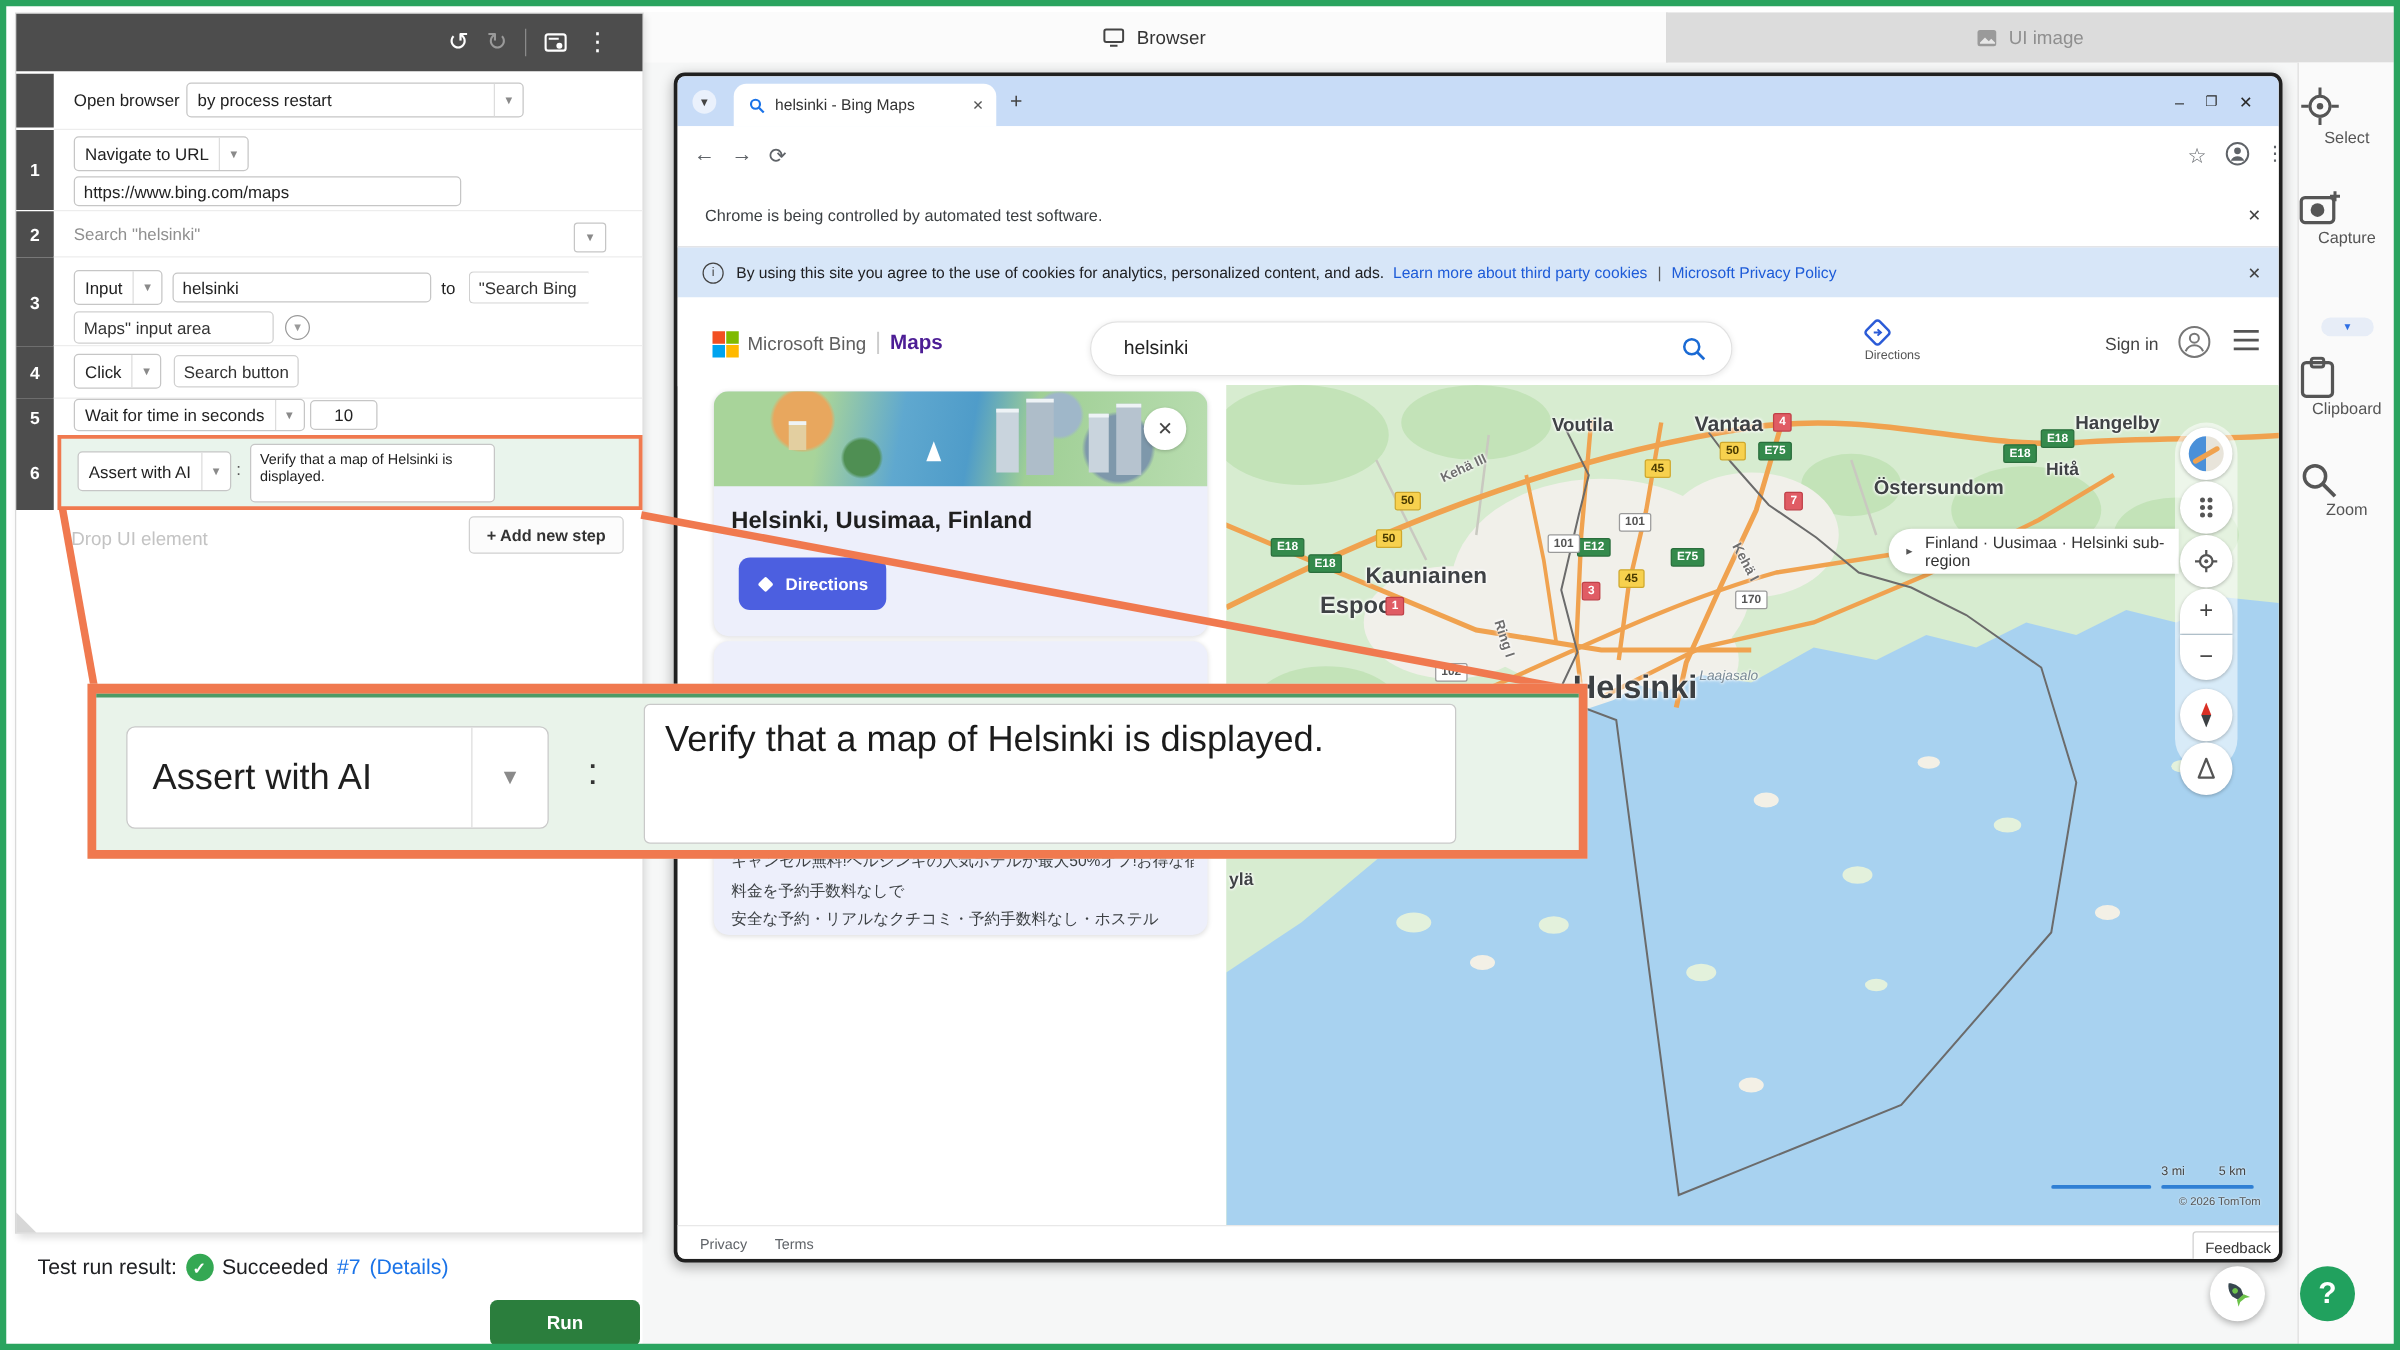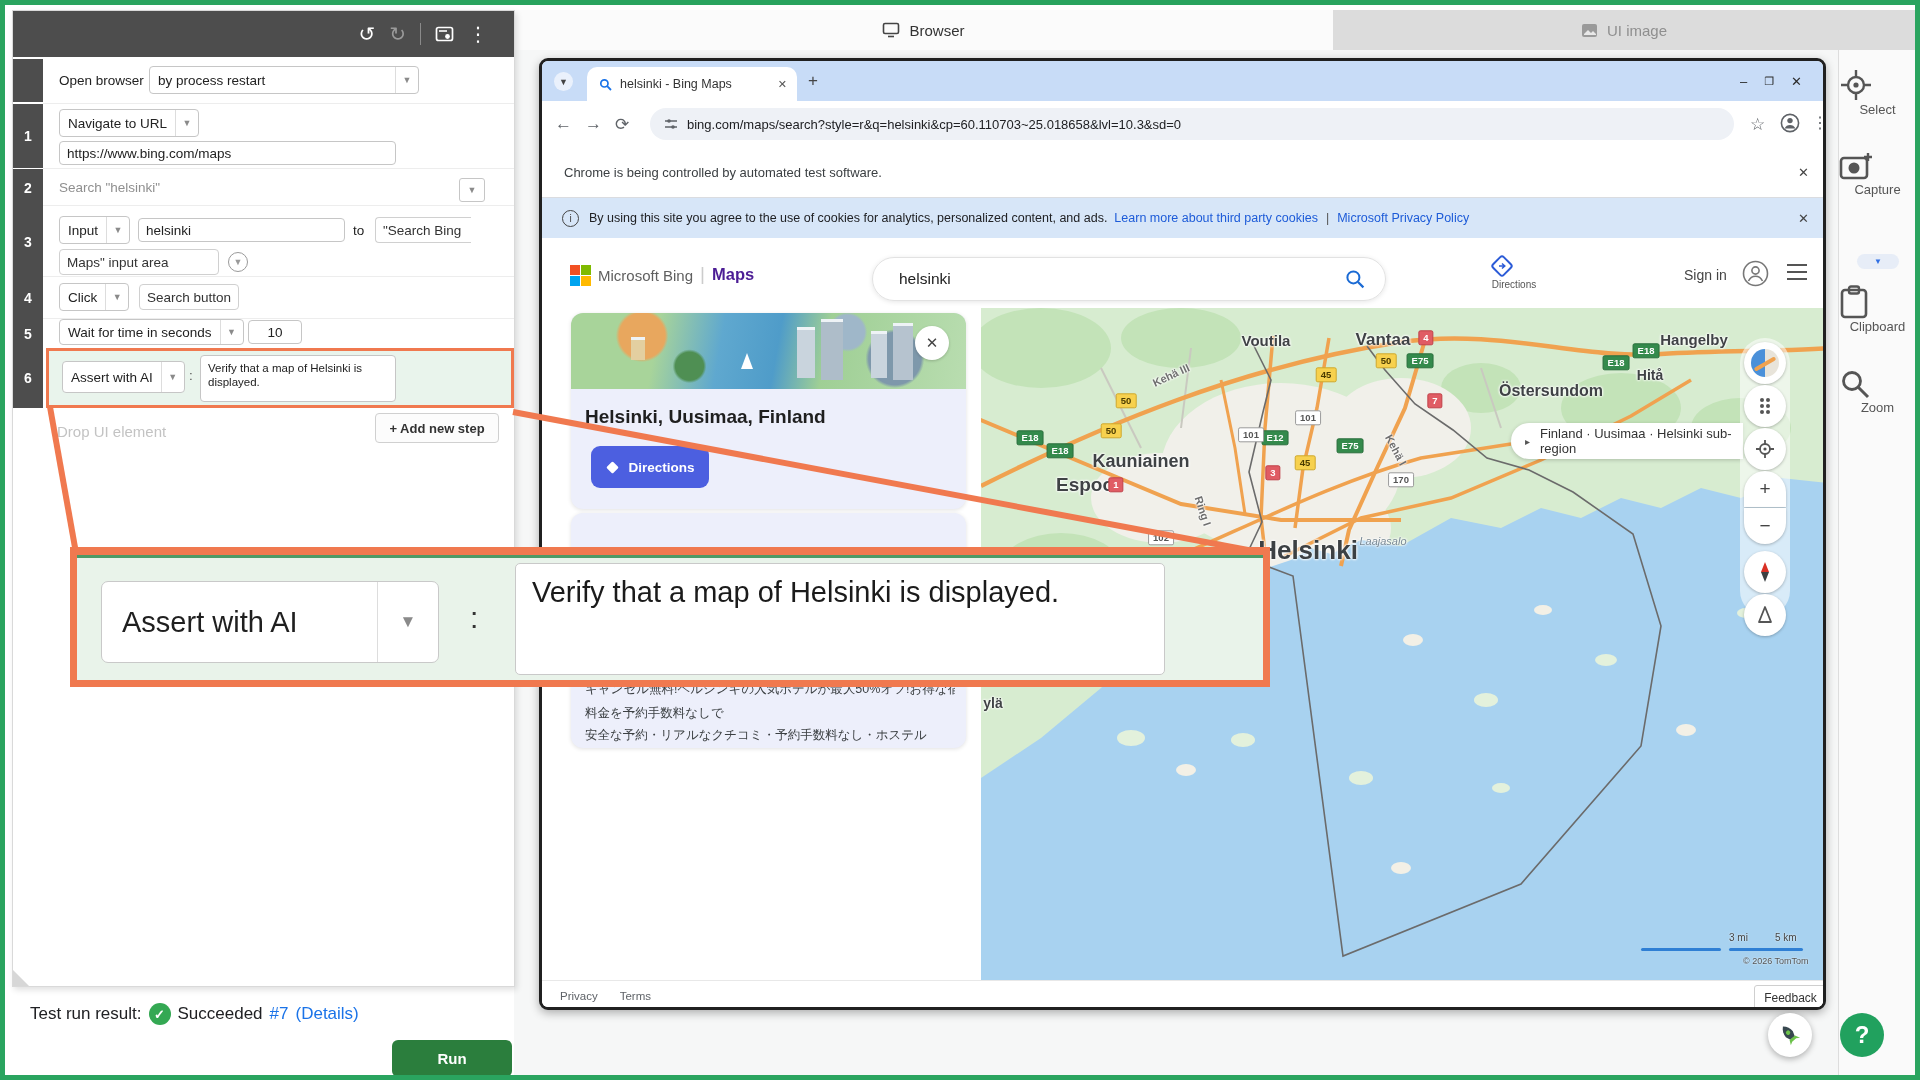--- a/index.html
+++ b/index.html
@@ -170,21 +170,21 @@
     <span class="lbl">by process restart</span>
     <span class="arr" style="margin-left:auto;">▼</span>
   </div>
   <div class="rowline" style="top:92px;"></div>
 
   <div class="numcell" style="top:93px;height:64px;">1</div>
   <div class="sel" style="left:46px;top:98px;">
     <span class="lbl">Navigate to URL</span>
     <span class="arr">▼</span>
   </div>
-  <div class="tin" style="left:46px;top:130px;width:337px;">https://www.bing.com/maps</div>
+  <div class="tin" style="left:46px;top:130px;width:310px;">https://www.bing.com/maps</div>
   <div class="rowline" style="top:157px;"></div>
 
   <div class="numcell" style="top:158px;height:37px;">2</div>
   <div class="graytext" style="left:46px;top:169px;">Search "helsinki"</div>
   <div class="mini-dd" style="left:446px;top:167px;">▼</div>
   <div class="rowline" style="top:194px;"></div>
 
   <div class="numcell" style="top:195px;height:71px;">3</div>
   <div class="sel" style="left:46px;top:205px;">
     <span class="lbl">Input</span>
@@ -311,30 +311,20 @@
       <span>–</span>
       <span style="font-size:11px;">❐</span>
       <span>✕</span>
     </div>
   </div>
 
   <div class="urlbar">
     <span class="navico">←</span>
     <span class="navico">→</span>
     <span class="navico">⟳</span>
-    <div class="urlpill">
-      <span style="margin-left:14px;">
-        <svg width="14" height="12" viewBox="0 0 14 12">
-            <path d="M1 3h12M1 9h12" stroke="#5f6368" stroke-width="1.6"></path>
-            <circle cx="5" cy="3" r="1.8" fill="#5f6368"></circle>
-            <circle cx="9" cy="9" r="1.8" fill="#5f6368"></circle>
-          </svg>
-      </span>
-      <span style="margin-left:9px;">bing.com/maps/search?style=r&amp;q=helsinki&amp;cp=60.110703~25.018658&amp;lvl=10.3&amp;sd=0</span>
-    </div>
     <span class="abs" style="left:1208px;top:13px;font-size:17px;color:#5f6368;">☆</span>
     <span class="abs" style="left:1238px;top:12px;">
       <svg width="20" height="20" viewBox="0 0 20 20">
           <circle cx="10" cy="10" r="8.6" fill="none" stroke="#5f6368" stroke-width="1.6"></circle>
           <circle cx="10" cy="7.6" r="2.7" fill="#5f6368"></circle>
           <path d="M4.5 15.5c1.2-2.6 3.2-3.6 5.5-3.6s4.3 1 5.5 3.6" fill="#5f6368"></path>
         </svg>
     </span>
     <span class="abs" style="left:1270px;top:12px;font-size:16px;color:#5f6368;">⋮</span>
   </div>

